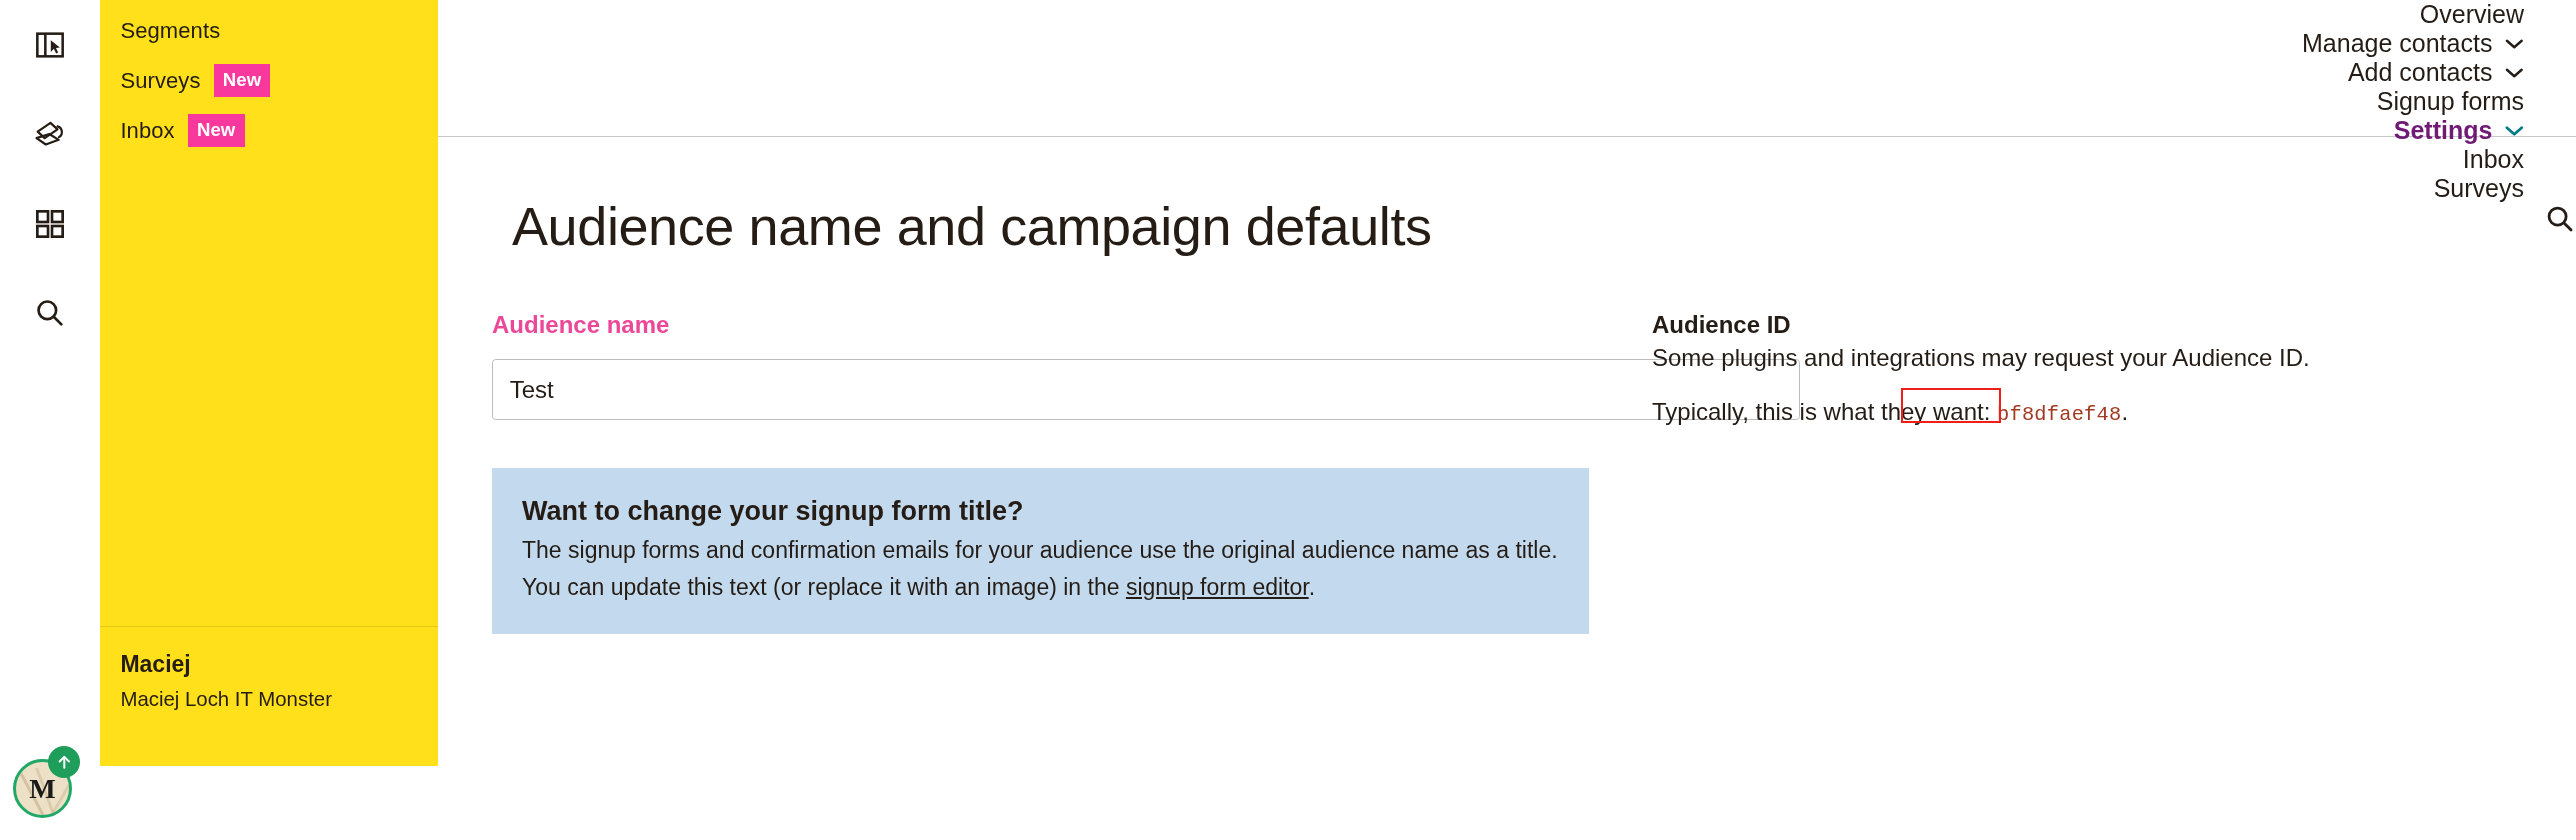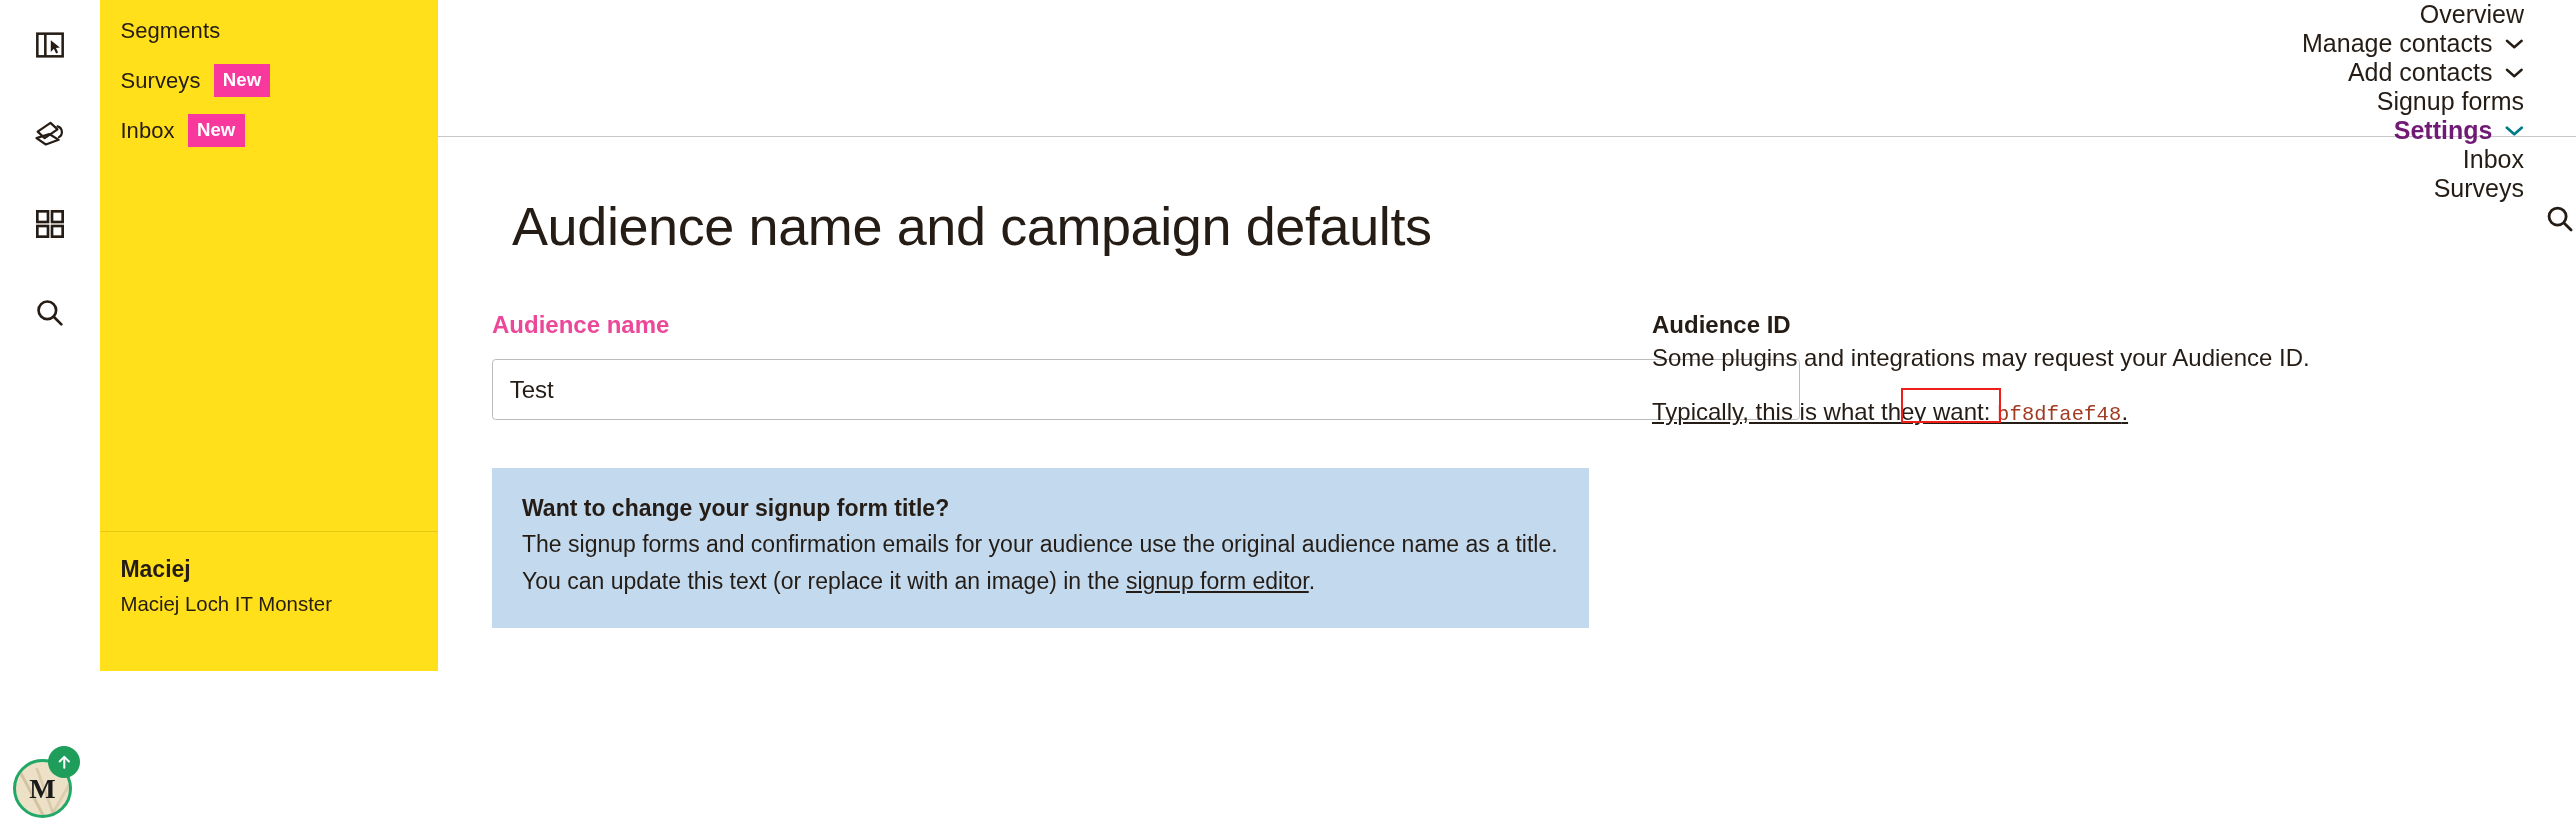--- a/index.html
+++ b/index.html
@@ -93,21 +93,21 @@
     background: #1f9d5a;
     display: flex;
     align-items: center;
     justify-content: center;
   }
 
   
   .sidebar {
     width: 338px;
     flex: 0 0 338px;
-    height: 671px;
+    height: 766px;
     background: #ffe01b;
     position: relative;
   }
   .sidebar-nav { padding-top: 5.6px; }
   .side-item {
     display: flex;
     align-items: center;
     height: 50px;
     padding-left: 20.4px;
     cursor: pointer;
@@ -223,21 +223,21 @@
     outline: none;
   }
 
   .info-box {
     margin-top: 48px;
     width: 1097px;
     background: #c3d9ee;
     padding: 24px 30px 28px 30px;
   }
   .info-title {
-    font-size: 23px;
+    font-size: 27px;
     font-weight: 700;
     color: #241c15;
     line-height: 1.45;
   }
   .info-body {
     font-size: 23px;
     color: #241c15;
     line-height: 1.62;
   }
   .info-link {
@@ -250,21 +250,21 @@
     font-size: 24px;
     font-weight: 700;
     color: #241c15;
   }
   .id-line {
     font-size: 24px;
     color: #241c15;
     line-height: 1.55;
     margin-bottom: 16.7px;
   }
-  .id-line-2 { position: relative; text-decoration: underline; }
+  .id-line-2 { position: relative; }
   .id-code {
     font-family: "Liberation Mono", monospace;
     font-size: 20.4px;
     color: #a03a21;
     letter-spacing: 0.2px;
   }
   .id-highlight {
     position: absolute;
     left: 249px;
     top: -4.6px;

